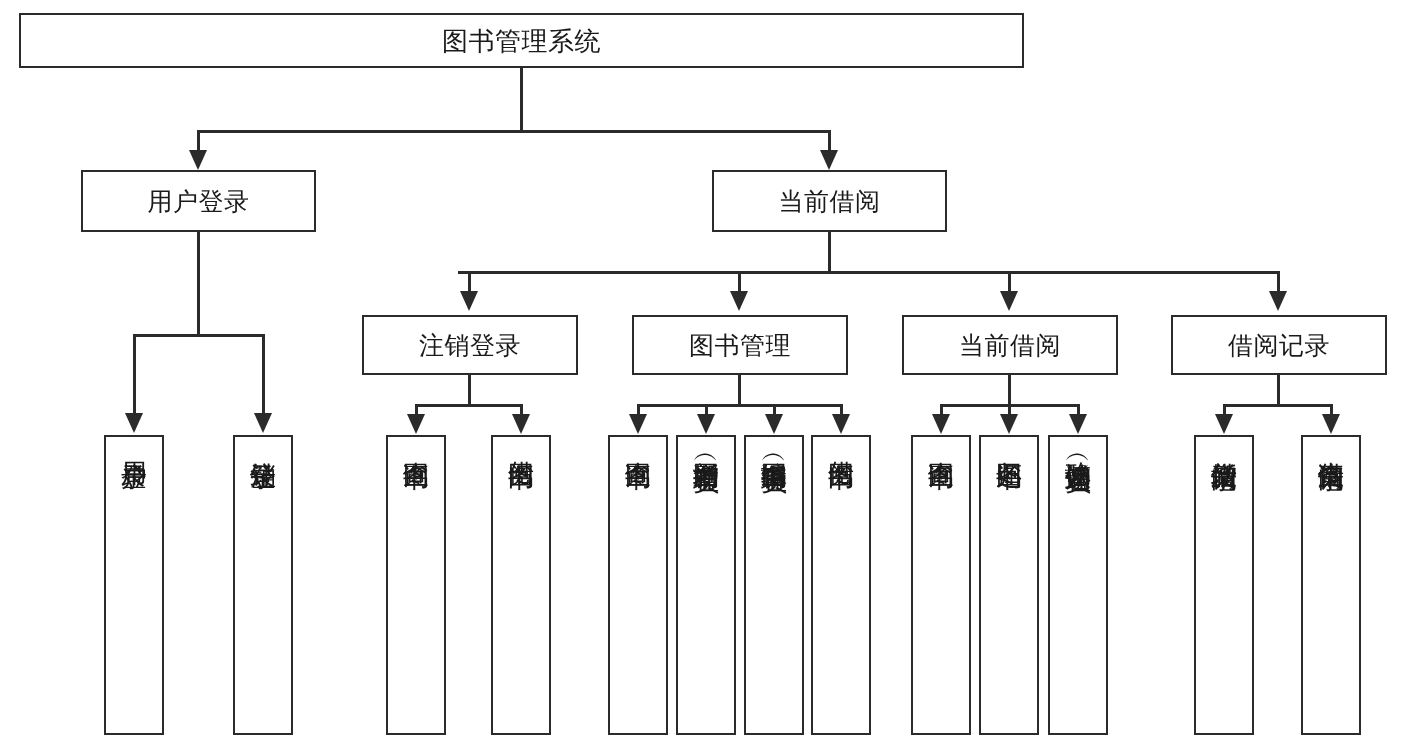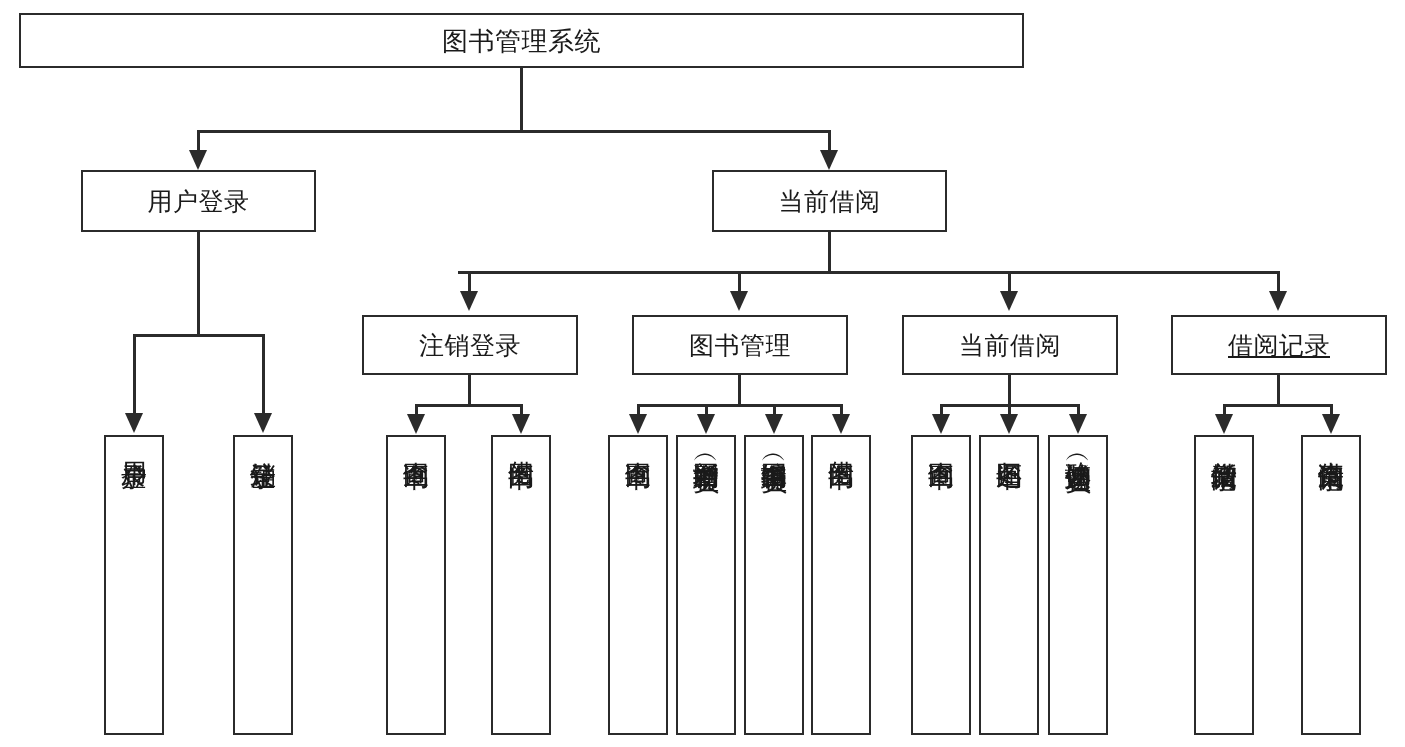--- a/index.html
+++ b/index.html
@@ -135,21 +135,21 @@
   </div>
 
   <div class="box h" style="left:632px; top:315px; width:216px; height:60px;">
     <span class="label">图书管理</span>
   </div>
 
   <div class="box h" style="left:902px; top:315px; width:216px; height:60px;">
     <span class="label">当前借阅</span>
   </div>
 
-  <div class="box h" style="left:1171px; top:315px; width:216px; height:60px;text-decoration:underline;">
+  <div class="box h" style="left:1171px; top:315px; width:216px; height:60px;">
     <span class="label">借阅记录</span>
   </div>
 
   <div class="vline" style="left:468px; top:375px; height:32px;"></div>
   <div class="hline" style="left:415px; top:404px; width:108px;"></div>
   <div class="vline" style="left:415px; top:404px; height:12px;"></div>
   <div class="arrow" style="left:407px; top:414px;"></div>
   <div class="vline" style="left:520px; top:404px; height:12px;"></div>
   <div class="arrow" style="left:512px; top:414px;"></div>
 

